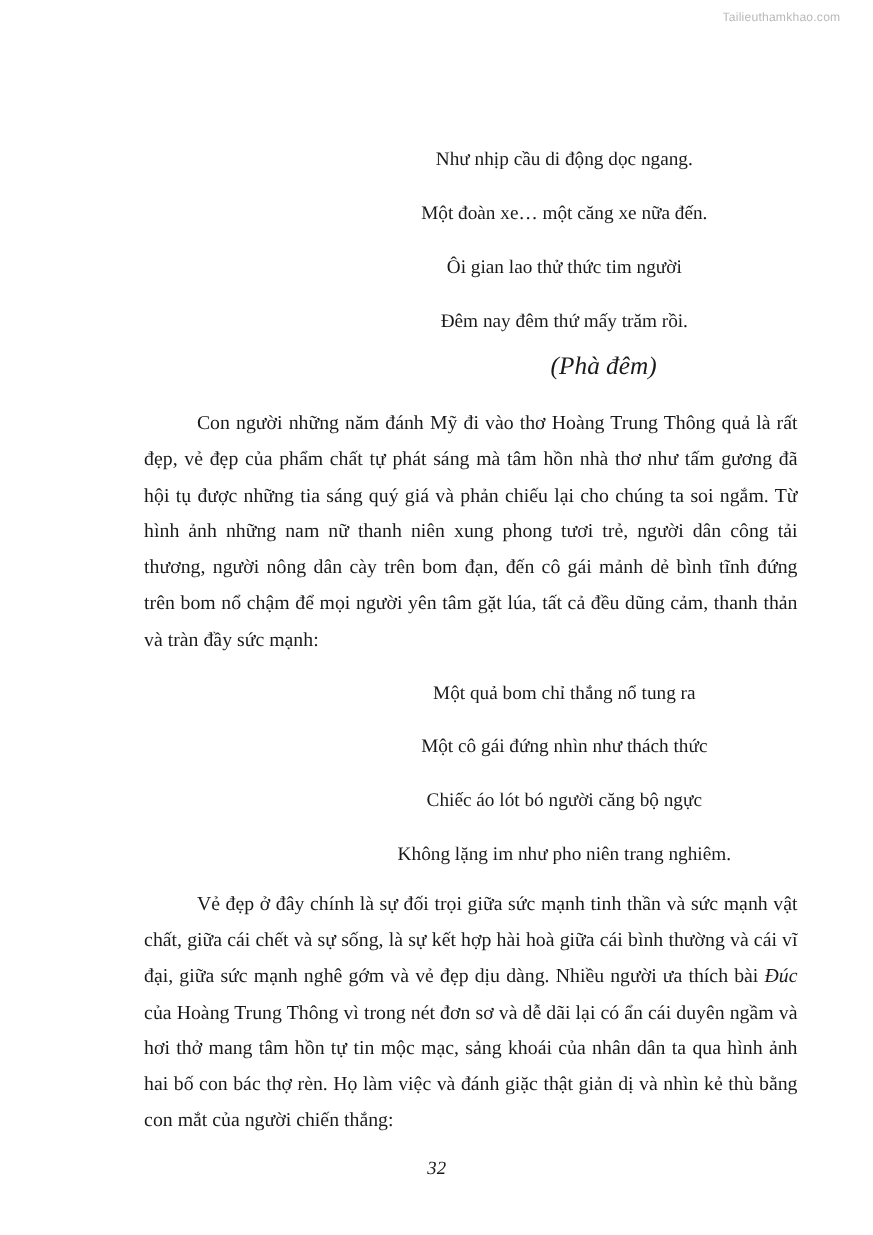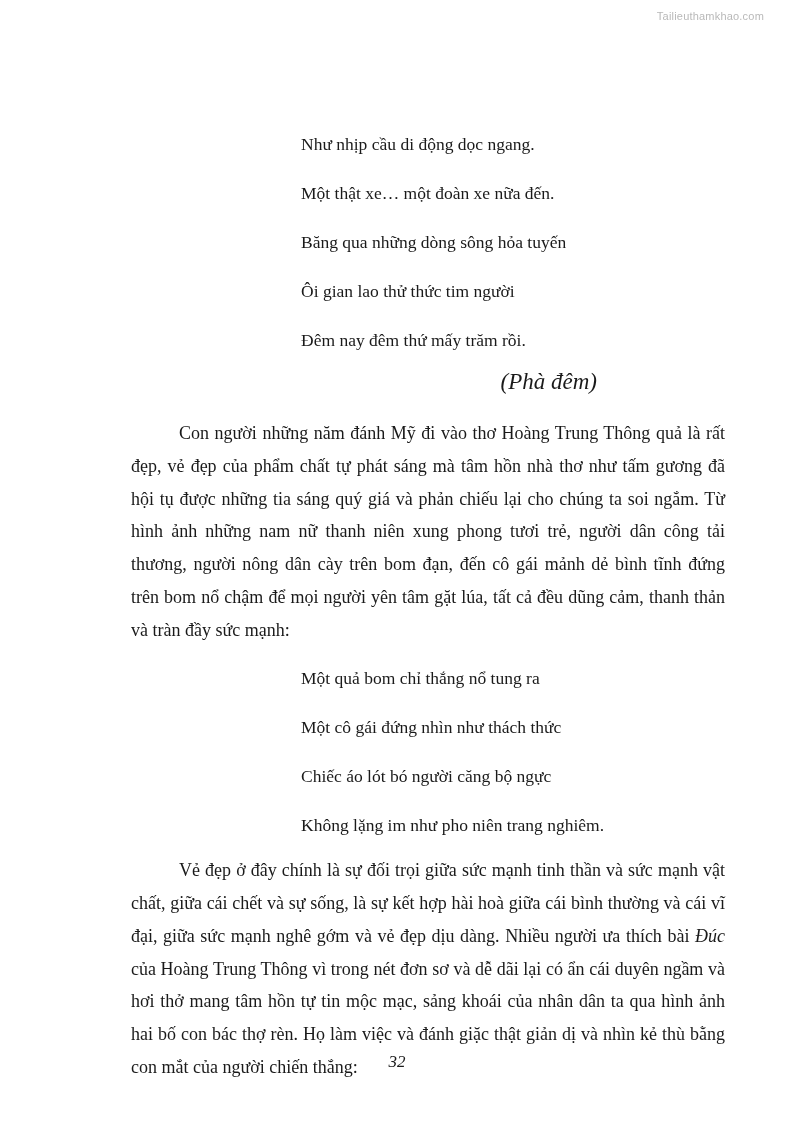--- a/index.html
+++ b/index.html
@@ -60,20 +60,21 @@
     text-justify: inter-word;
   }
   .para em {
     font-style: italic;
   }
   .verse-block {
     margin: 22px 0 18px 0;
   }
   .verse-block .verse {
     margin-bottom: 28px;
+    text-align: center;
   }
   .verse-block .verse:last-child {
     margin-bottom: 0;
   }
   .page-number {
     position: absolute;
     left: 0;
     right: 0;
     top: 1052px;
     text-align: center;
@@ -85,22 +86,21 @@
 <body>
 
 <div class="page">
 
   <div class="watermark">Tailieuthamkhao.com</div>
 
   <div class="content">
 
     <div class="verse-block">
       <p class="verse">Như nhịp cầu di động dọc ngang.</p>
-      <p class="verse">Một thật xe… một đoàn xe nữa đến.</p>
-      <p class="verse">Băng qua những dòng sông hỏa tuyến</p>
+      <p class="verse">Một đoàn xe… một căng xe nữa đến.</p>
       <p class="verse">Ôi gian lao thử thức tim người</p>
       <p class="verse">Đêm nay đêm thứ mấy trăm rồi.</p>
     </div>
 
     <p class="attribution">(Phà đêm)</p>
 
     <p class="para">Con người những năm đánh Mỹ đi vào thơ Hoàng Trung Thông quả là rất đẹp, vẻ đẹp của phẩm chất tự phát sáng mà tâm hồn nhà thơ như tấm gương đã hội tụ được những tia sáng quý giá và phản chiếu lại cho chúng ta soi ngắm. Từ hình ảnh những nam nữ thanh niên xung phong tươi trẻ, người dân công tải thương, người nông dân cày trên bom đạn, đến cô gái mảnh dẻ bình tĩnh đứng trên bom nổ chậm để mọi người yên tâm gặt lúa, tất cả đều dũng cảm, thanh thản và tràn đầy sức mạnh:</p>
 
     <div class="verse-block">
       <p class="verse">Một quả bom chỉ thắng nổ tung ra</p>

